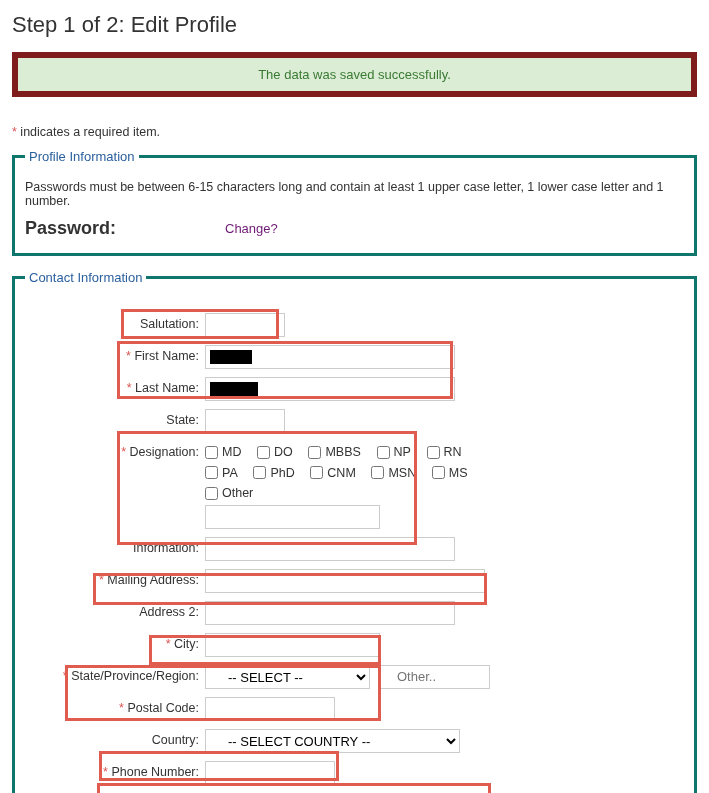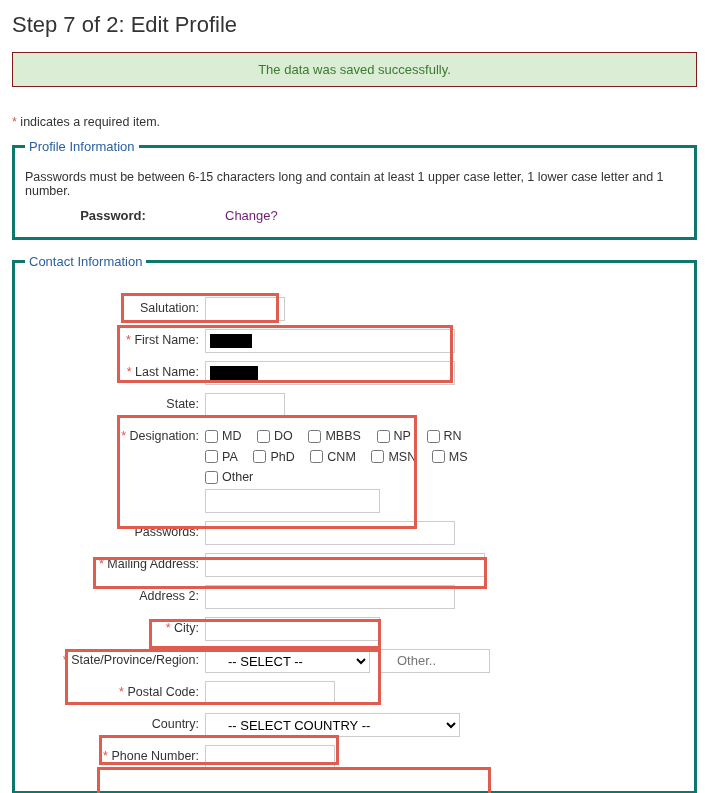--- a/index.html
+++ b/index.html
@@ -13,21 +13,21 @@
     width: 709px;
   }
   h2.page-title {
     font-size: 22px;
     font-weight: 400;
     color: #333;
     margin: 4px 0 14px 0;
   }
   .alert-success {
     background: #dcedd5;
-    border: 1px solid #7f1d1d;
+    border: 6px solid #7f1d1d;
     color: #3a7a33;
     text-align: center;
     padding: 9px 8px;
     margin: 0 0 28px 0;
     font-size: 13px;
   }
   .required-note {
     font-size: 12.5px;
     color: #333;
     margin-bottom: 10px;
@@ -48,24 +48,24 @@
     font-size: 12.5px;
     color: #333;
     margin: 6px 0 10px 0;
   }
   .pw-row {
     display: flex;
     align-items: center;
   }
   .pw-label {
     width: 200px;
-    text-align: center;
+    text-align: left;
     padding-right: 24px;
     font-weight: 600;
-    font-size: 13px;
+    font-size: 18px;
   }
   .pw-link { color: #701a75; text-decoration: none; }
 
   .form-row {
     display: flex;
     align-items: flex-start;
     margin-bottom: 8px;
   }
   .form-label {
     width: 180px;
@@ -102,21 +102,21 @@
     position: absolute;
     border: 3px solid #e05c4f;
     pointer-events: none;
   }
   .redacted { display:inline-block; background:#000; height:14px; }
   .state-line { display:flex; align-items:center; gap:8px; }
 </style>
 </head>
 <body>
 
-<h2 class="page-title">Step 7 of 2: Edit Profile</h2>
+<h2 class="page-title">Step 1 of 2: Edit Profile</h2>
 
 <div class="alert-success">The data was saved successfully.</div>
 
 <div class="required-note">
   <span class="red">*</span>
   <span>indicates a required item.</span>
 </div>
 
 <fieldset>
   <legend>Profile Information</legend>
@@ -215,21 +215,21 @@
         <label class="cb-item">
             <input type="checkbox" style="">
             <span>Other</span>
           </label>
       </div>
       <input type="text" style="width: 175px;" value="">
     </div>
   </div>
 
   <div class="form-row">
-    <div class="form-label">Passwords:</div>
+    <div class="form-label">Information:</div>
     <div class="form-control-wrap">
       <input type="text" class="w-lg" value="" style="">
     </div>
   </div>
 
   <div class="form-row">
     <div class="form-label"><span class="red">*</span> <span>Mailing Address:</span></div>
     <div class="form-control-wrap">
       <input type="text" class="w-xl" value="" style="">
     </div>

